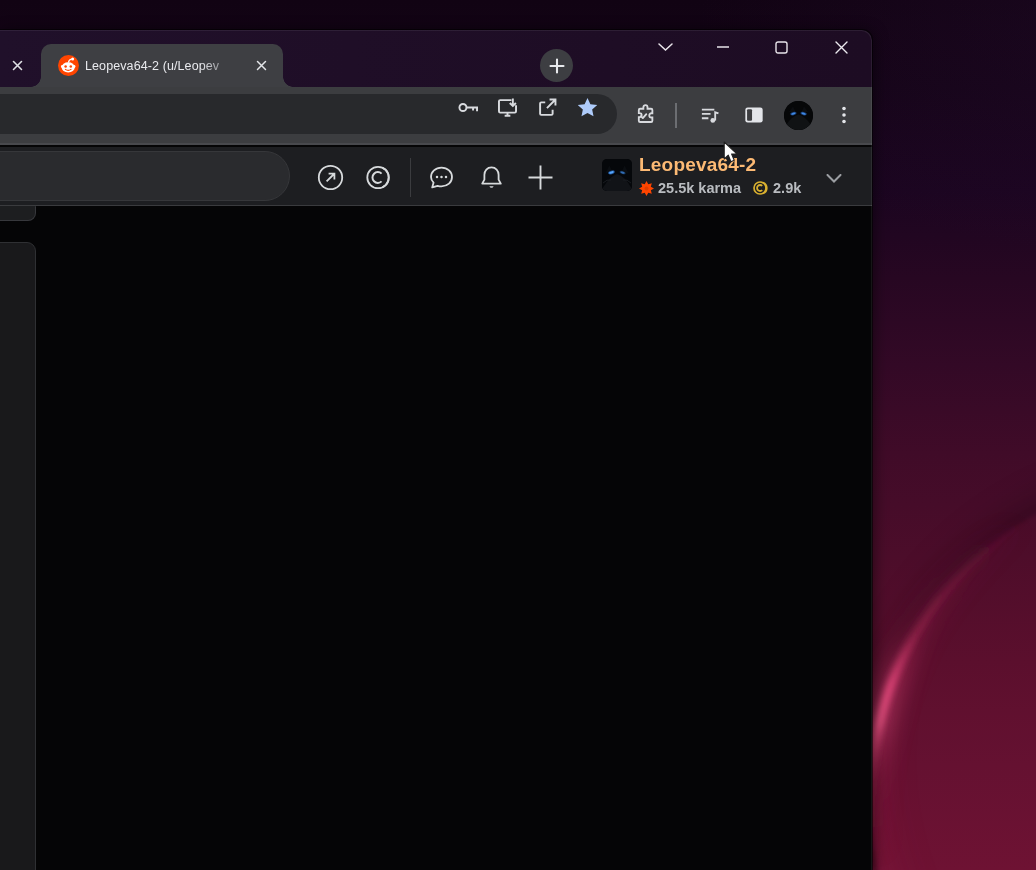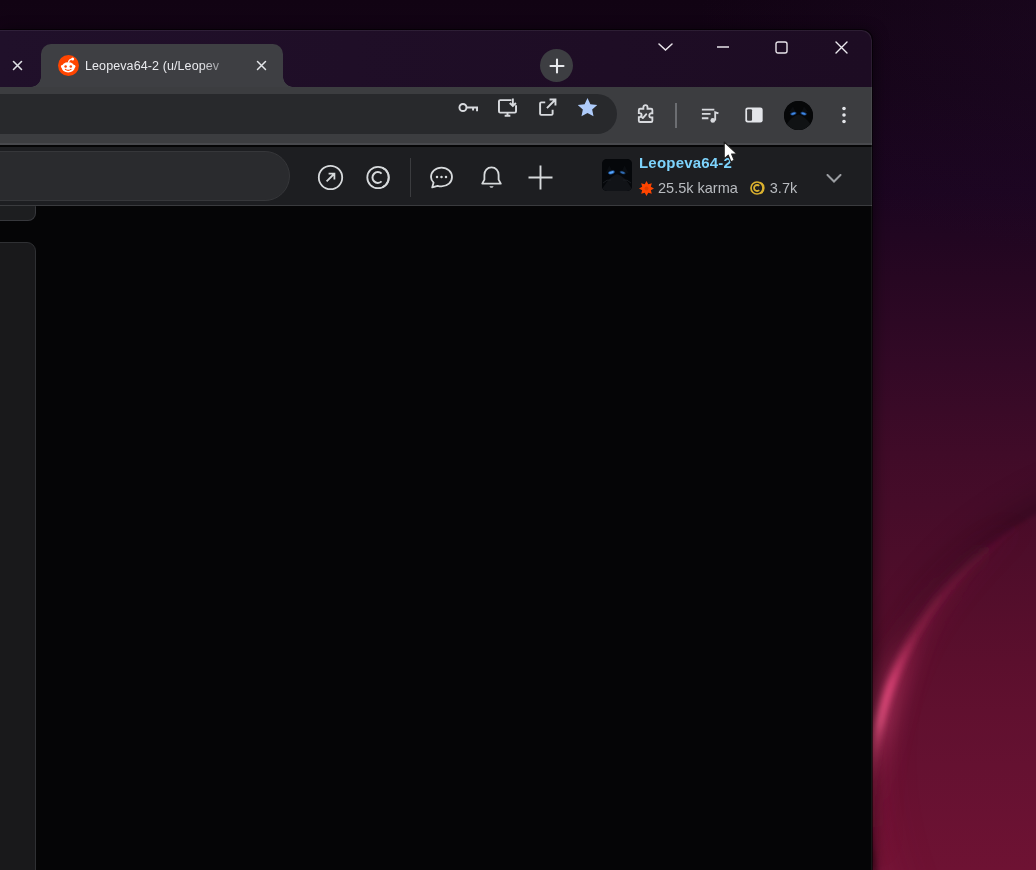--- a/index.html
+++ b/index.html
@@ -82,24 +82,24 @@
   .site-header { position:absolute; left:0; top:117px; width:100%; height:59px;
     background:#1d1e21; border-bottom:1px solid #3a3b3e; }
   .search-pill { position:absolute; left:-40px; top:4px; width:330px; height:50px;
     border-radius:25px; background:#2a2b2e; border:1px solid #36373a; }
   .hdr-icon { position:absolute; top:15px; width:32px; height:30px;
     display:flex; align-items:center; justify-content:center; }
   .hdr-sep { position:absolute; left:410px; top:11px; width:1px; height:39px; background:#3b3c3f; }
   .user-chip { position:absolute; left:602px; top:0; height:59px; width:250px; }
   .user-avatar { position:absolute; left:0; top:12px; width:30px; height:32px; border-radius:5px;
     overflow:hidden; background:#0a0b0d; }
-  .user-name { position:absolute; left:37px; top:7px; font-size:15px; font-weight:bold;
-    color:#7dd3fc; letter-spacing:0.2px; }
+  .user-name { position:absolute; left:37px; top:7px; font-size:19px; font-weight:bold;
+    color:#fdba74; letter-spacing:0.2px; }
   .user-stats { position:absolute; left:37px; top:30px; height:22px; display:flex; align-items:center;
-    font-size:14.5px; color:#b9bcc0; }
+    font-size:14.5px; color:#b9bcc0;font-weight:bold; }
   .user-stats .gap { width:12px; }
   .karma-icon { margin-right:4px; display:flex; }
   .coin-icon { margin-right:4px; display:flex; }
   .user-caret { position:absolute; left:224px; top:22px; }
 
   
   .content { position:absolute; left:0; top:176px; width:100%; height:664px; background:#050506; }
   .card-small { position:absolute; left:-20px; top:0px; width:56px; height:15px;
     background:#1d1e20; border:1px solid #37383c; border-top-color:transparent;
     border-radius:0 0 8px 0; }
@@ -337,21 +337,21 @@
           </span>
           <span>25.5k karma</span>
           <span class="gap"></span>
           <span class="coin-icon">
             <svg width="16" height="16" viewBox="0 0 16 16">
               <circle cx="7" cy="8" r="6" stroke="#d9b02f" stroke-width="1.7" fill="none"></circle>
               <path d="M10 2.4 A6 6 0 0 1 10 13.6" stroke="#d9b02f" stroke-width="1.6" fill="none"></path>
               <path d="M9.2 5.9 A3 3 0 1 0 9.2 10.1" stroke="#d9b02f" stroke-width="1.8" fill="none"></path>
             </svg>
           </span>
-          <span>3.7k</span>
+          <span>2.9k</span>
         </div>
         <span class="user-caret">
           <svg width="16" height="9" viewBox="0 0 16 9">
             <path d="M1.5 1 L8 7.5 L14.5 1" stroke="#9b9ea2" stroke-width="2" fill="none" stroke-linecap="round"></path>
           </svg>
         </span>
       </div>
     </div>
 
     <div class="content">

